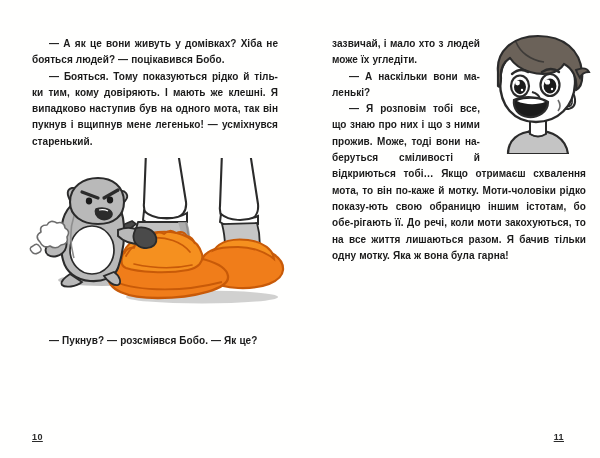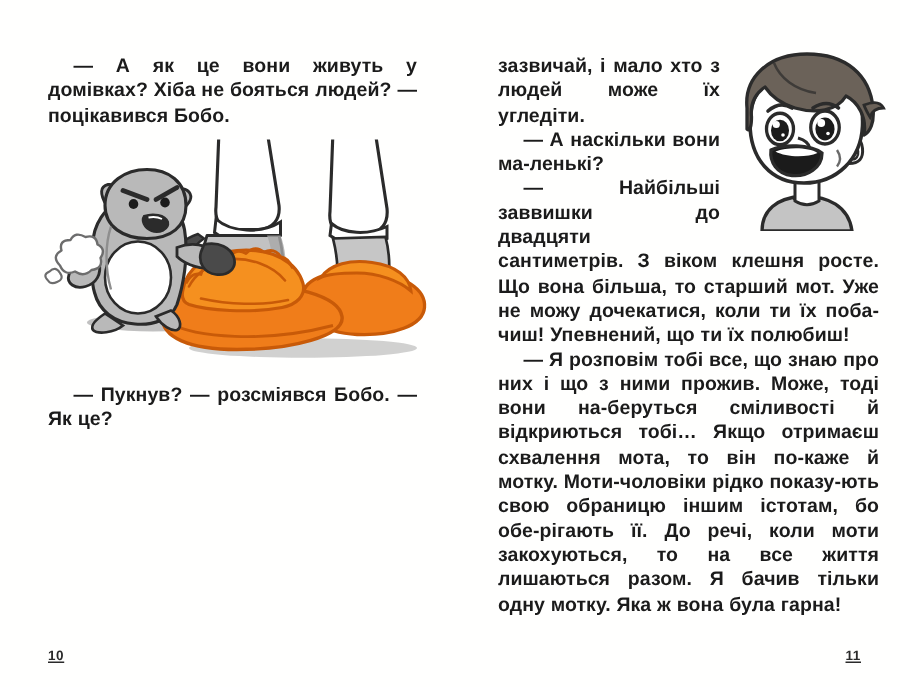--- a/index.html
+++ b/index.html
@@ -27,49 +27,49 @@
     width: 300px;
     height: 458px;
     box-sizing: border-box;
     background: #fffffe;
   }
   .page-left  { padding: 36px 22px 0 32px; }
   .page-right { padding: 36px 32px 0 32px; }
 
   .body-text {
     font-family: "Liberation Sans", "DejaVu Sans", sans-serif;
-    font-size: 13px;
+    font-size: 10px;
     line-height: 16.3px;
     color: #1b1b1b;
     text-align: justify;
     text-justify: inter-word;
     font-weight: 600;
     letter-spacing: 0.05px;
     word-spacing: 0.2px;
     hyphens: manual;
     margin: 0;
   }
   .body-text p { margin: 0; }
   .body-text p.ind { text-indent: 17px; }
 
   .block-top-left { width: 246px; }
-  .block-bottom-left { width: 246px; margin-top: 12px; }
+  .block-bottom-left { width: 246px; margin-top: 25px; }
 
   
   .folio {
     position: absolute;
     bottom: 16px;
     font-size: 9px;
     font-weight: 700;
     color: #2a2a2a;
     letter-spacing: 0.4px;
     text-decoration: underline;
   }
   .folio-left  { left: 32px; }
-  .folio-right { right: 26px; text-align: center; }
+  .folio-right { right: 36px; text-align: center; }
 
   
   .illo-foot {
     position: relative;
     width: 262px;
     height: 150px;
     margin: 8px 0 0 -6px;
   }
   .illo-foot svg { display: block; width: 100%; height: 100%; }
 
@@ -88,20 +88,21 @@
 </style>
 </head>
 <body>
 
 <div class="spread">
 
   <div class="page page-left">
 
     <div class="body-text block-top-left">
       <p class="ind">— А як це вони живуть у домівках? Хіба не бояться людей? — поцікавився Бобо.</p>
+      <p class="ind">— Бояться. Тому показуються рідко й тіль-ки тим, кому довіряють. І мають же клешні. Я випадково наступив був на одного мота, так він пукнув і вщипнув мене легенько! — усміхнувся старенький.</p>
     </div>
 
     <div class="illo-foot">
       <svg viewBox="0 0 262 150" xmlns="http://www.w3.org/2000/svg">
 
         <ellipse cx="76" cy="122" rx="44" ry="6" fill="#8e8e8e" opacity="0.55"></ellipse>
         <ellipse cx="176" cy="139" rx="76" ry="6.5" fill="#9a9a9a" opacity="0.45"></ellipse>
 
         <path d="M196 -6 L224 -6 L232 46 C233 56 228 62 219 63 L205 63 C197 63 193 57 194 48 Z" fill="#ffffff" stroke="#2b2b2b" stroke-width="2.1" stroke-linejoin="round"></path>
         <path d="M195 56 C203 63 219 64 232 58 L232 66 C218 72 202 70 194 64 Z" fill="#ffffff" stroke="#2b2b2b" stroke-width="2"></path>
@@ -209,21 +210,20 @@
           <path d="M28 70 C36 66 54 66 62 72 C62 82 52 88 42 87 C32 86 27 78 28 70 Z" fill="#1b1b1b" stroke="#2b2b2b" stroke-width="2.2"></path>
           <path d="M31 71 C39 68 53 68 59 72 C52 75 38 75 31 71 Z" fill="#ffffff"></path>
 
           <path d="M72 70 q4 6 0 11" fill="none" stroke="#2b2b2b" stroke-width="1.6" opacity="0.7"></path>
         </svg>
       </div>
 
       <div class="body-text">
         <p>зазвичай, і мало хто з людей може їх угледіти.</p>
         <p class="ind">— А наскільки вони ма-ленькі?</p>
-        <p class="ind">— Найбільші заввишки до двадцяти сантиметрів. З віком клешня росте. Що вона більша, то старший мот. Уже не можу дочекатися, коли ти їх поба-чиш! Упевнений, що ти їх полюбиш!</p>
         <p class="ind">— Я розповім тобі все, що знаю про них і що з ними прожив. Може, тоді вони на-беруться сміливості й відкриються тобі… Якщо отримаєш схвалення мота, то він по-каже й мотку. Моти-чоловіки рідко показу-ють свою обраницю іншим істотам, бо обе-рігають її. До речі, коли моти закохуються, то на все життя лишаються разом. Я бачив тільки одну мотку. Яка ж вона була гарна!</p>
       </div>
       <div class="clearer"></div>
     </div>
 
     <div class="folio folio-right">11</div>
   </div>
 
 </div>
 

